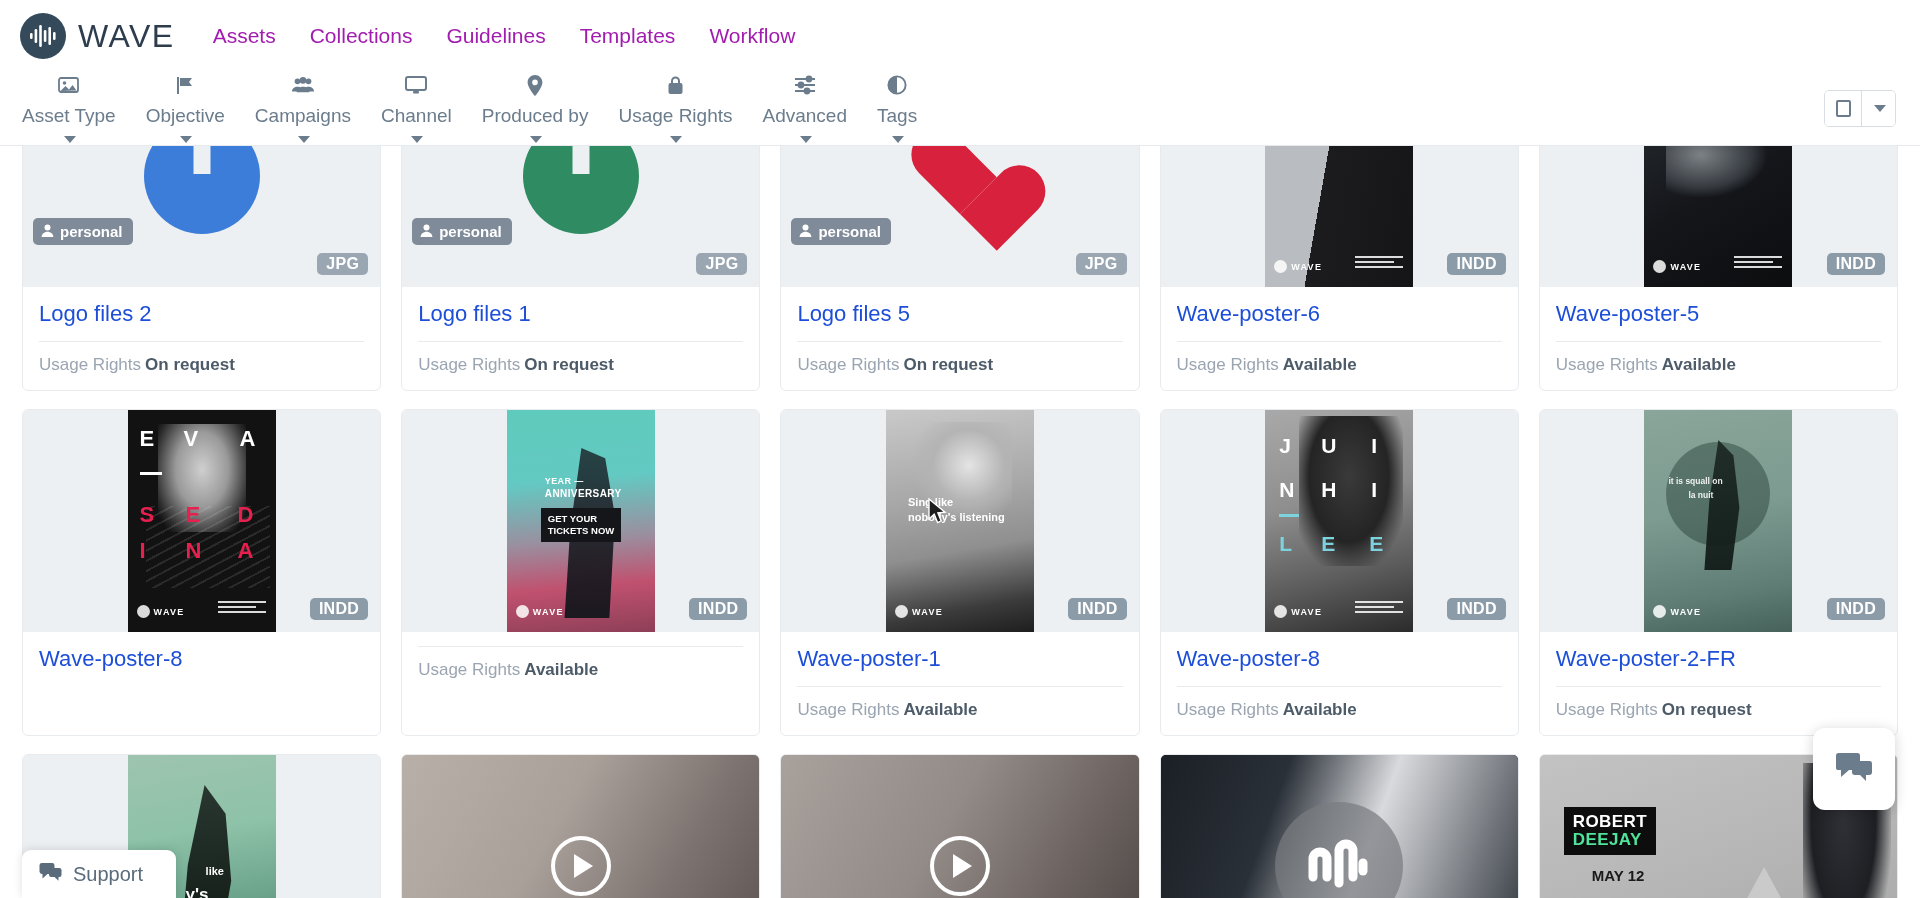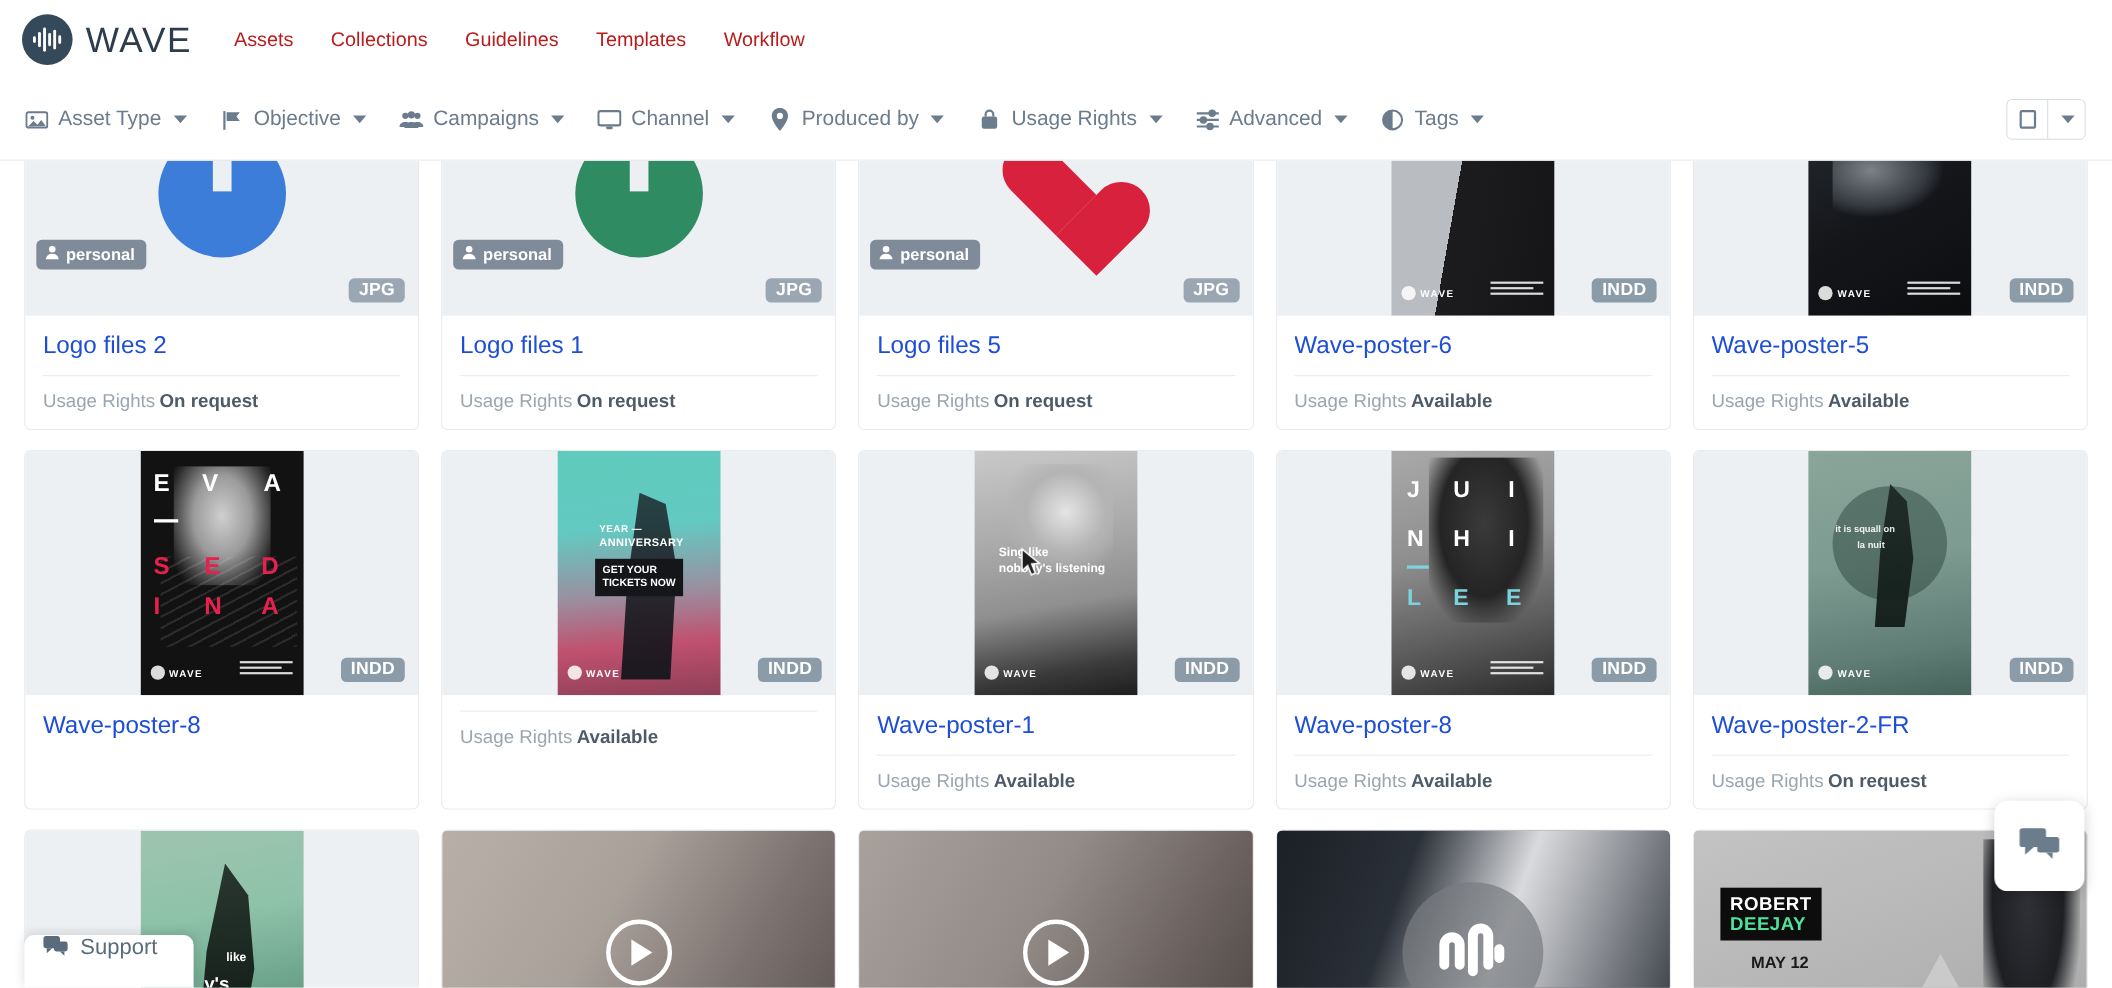--- a/index.html
+++ b/index.html
@@ -20,40 +20,40 @@
   .logo-mark {
     width:46px; height:46px; border-radius:50%;
     background:#34495a; display:flex; align-items:center; justify-content:center;
   }
   .logo-mark svg { display:block; }
   .logo-text {
     font-size:32px; letter-spacing:1.5px; color:#2e3d4d; font-weight:400;
   }
   .nav-links { display:flex; align-items:center; gap:34px; }
   .nav-link {
-    font-size:18px; color:#b91c1c; text-decoration:none; cursor:pointer;
+    font-size:21px; color:#a21caf; text-decoration:none; cursor:pointer;
     white-space:nowrap;
   }
   .nav-spacer { flex:1; }
   .upload-btn {
     background:#5b52f0; color:#fff; border:none; border-radius:7px;
     height:55px; padding:0 26px; font-size:21px; cursor:pointer;
     display:flex; align-items:center; gap:13px;
     font-family:"Liberation Sans", sans-serif;
   }
   .upload-btn svg { display:block; }
 
   
   .filterbar {
     height:74px; display:flex; align-items:center; padding:0 24px 0 22px;
     background:#fff; border-bottom:1px solid #e6e9ed; position:relative; z-index:25;
   }
   .filter-item {
     display:flex; align-items:center; gap:9px; margin-right:30px;
-    cursor:pointer; color:#6b7c8c; font-size:19px; white-space:nowrap;
+    cursor:pointer; color:#6b7c8c; font-size:19px; white-space:nowrap;flex-direction:column;
   }
   .filter-item .fi-icon { width:22px; height:22px; display:flex; align-items:center; justify-content:center; flex:0 0 22px; }
   .caret {
     width:0; height:0; border-left:6px solid transparent; border-right:6px solid transparent;
     border-top:7px solid #6b7c8c; margin-left:2px;
   }
   .fb-spacer { flex:1; }
   .viewtoggle { display:flex; border:1px solid #d8dde3; border-radius:5px; overflow:hidden; height:37px; }
   .vt-main {
     width:36px; display:flex; align-items:center; justify-content:center; cursor:pointer; background:#fff;
@@ -143,21 +143,21 @@
     width:0; height:0; border-left:19px solid #fff;
     border-top:12px solid transparent; border-bottom:12px solid transparent;
     margin-left:5px;
   }
 
   
   .support {
     position:fixed; left:22px; bottom:0; width:154px; height:48px;
     background:#fff; border-radius:9px 9px 0 0;
     box-shadow:0 -1px 10px rgba(0,0,0,.13);
-    display:flex; gap:11px; padding-left:17px;
+    display:flex; align-items:center; gap:11px; padding-left:17px;
     font-size:20px; color:#5a6b7b; cursor:pointer; z-index:60;
   }
   
   .chatwidget {
     position:fixed; right:25px; bottom:88px; width:82px; height:82px;
     background:#fff; border-radius:12px; box-shadow:0 2px 13px rgba(0,0,0,.18);
     display:flex; align-items:center; justify-content:center; cursor:pointer; z-index:60;
   }
   
   .cursor { position:fixed; z-index:90; pointer-events:none; }

